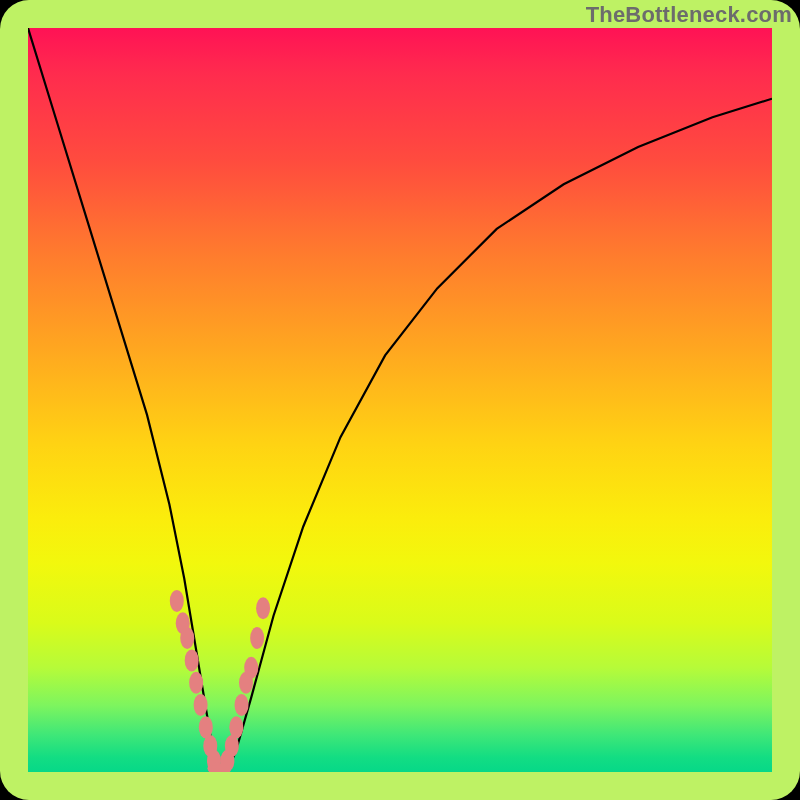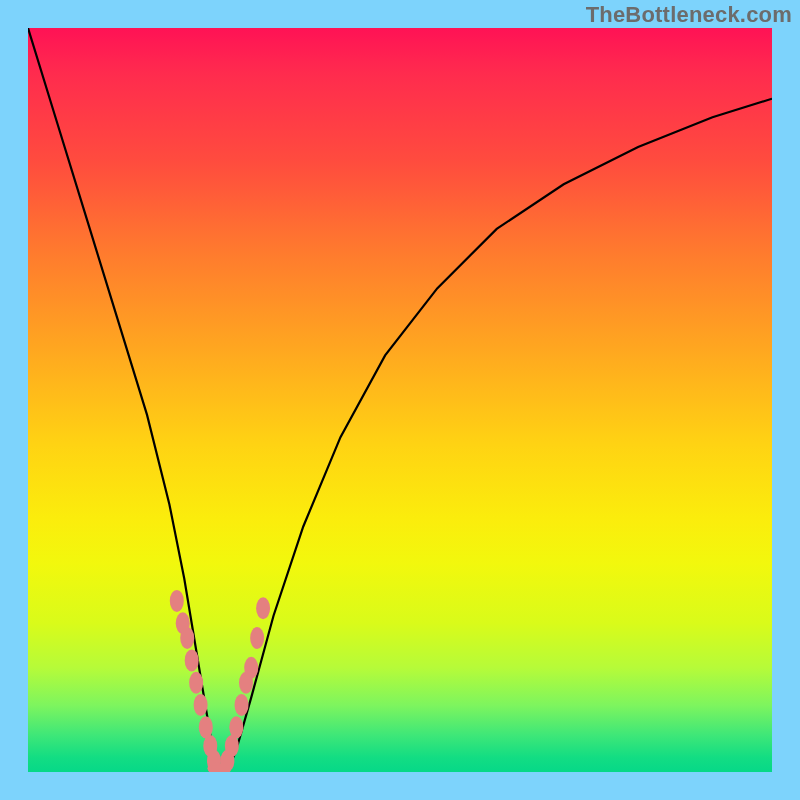--- a/index.html
+++ b/index.html
@@ -7,21 +7,22 @@
     padding: 0;
     width: 800px;
     height: 800px;
     background: #000;
     overflow: hidden;
     font-family: Arial, Helvetica, sans-serif;
   }
   .frame {
     position: absolute;
     inset: 0;
-    background: #7dd3fc;
+    background: #bef264;
+    border-radius: 29px;
   }
   .plot-area {
     position: absolute;
     left: 28px;
     top: 28px;
     width: 744px;
     height: 744px;
     
     background: linear-gradient(to bottom,
       #ff1255 0%,

